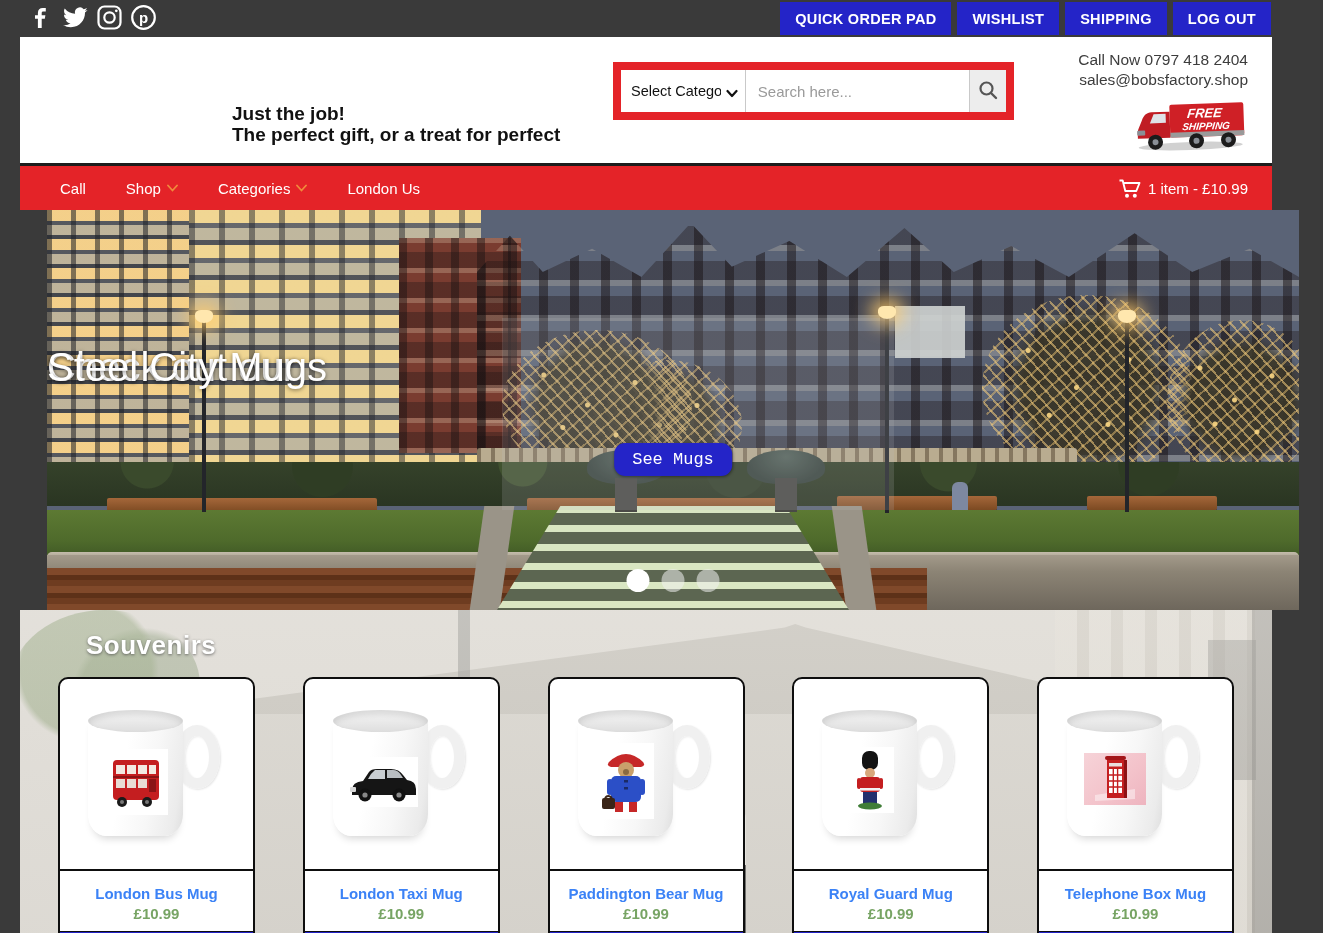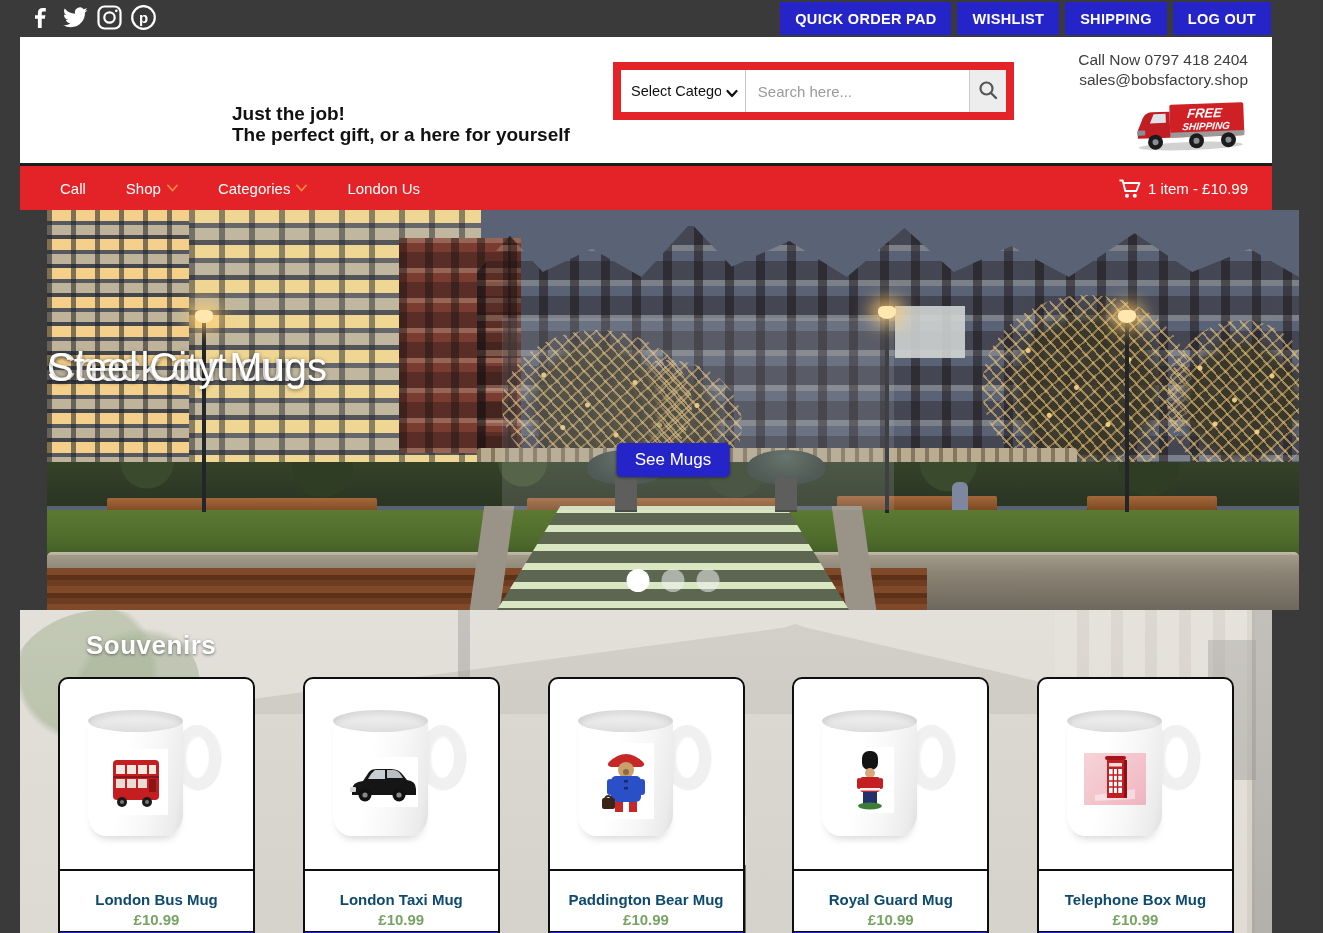--- a/index.html
+++ b/index.html
@@ -106,22 +106,22 @@
   .fount2{left:700px;top:240px;}
   .lamp{width:4px;background:#23252a;}
   .lamp .head{position:absolute;left:-7px;top:-12px;width:18px;height:13px;background:#ffe7ae;border-radius:40% 40% 60% 60%;
      box-shadow:0 0 18px 7px rgba(255,205,110,.85);}
   .lampL{left:155px;top:112px;height:190px;}
   .lampC{left:838px;top:108px;height:195px;}
   .lampR{left:1078px;top:112px;height:190px;}
   .heropanel{left:455px;top:108px;width:392px;height:192px;background:rgba(190,190,195,.18);}
   .hero-text{left:0;top:136px;width:100%;text-align:center;color:#fff;font-size:40px;line-height:43px;font-weight:normal;
      text-shadow:0 1px 4px rgba(0,0,0,.55);}
-  .seemugs{left:50%;top:233px;transform:translateX(-50%);background:#2424c8;color:#fff;border:none;border-radius:5px;
-     font-size:17px;font-family:Liberation Sans, sans-serif;padding:7px 18px;cursor:pointer;box-shadow:0 1px 3px rgba(0,0,0,.4);}
+  .seemugs{left:50%;top:233px;transform:translateX(-50%);background:#2424c8;color:#fff;border:none;border-radius:11px;
+     font-size:17px;font-family:Liberation Mono, monospace;padding:7px 18px;cursor:pointer;box-shadow:0 1px 3px rgba(0,0,0,.4);}
   .dots{left:50%;top:359px;transform:translateX(-50%);display:flex;gap:12px;}
   .dots span{position:static;width:23px;height:23px;border-radius:50%;cursor:pointer;}
   .dot-active{background:#fff;}
   .dot-idle{background:rgba(240,240,240,.55);}
 
   
   .products{position:absolute;top:610px;left:20px;width:1252px;height:323px;overflow:hidden;background:#d6d2cb;}
   .pbg{position:absolute;inset:0;}
   .pbg *{position:absolute;}
   .pbg .roof{left:120px;top:14px;width:1040px;height:90px;background:#b2aea5;clip-path:polygon(0 100%,62% 4%,63% 0,64% 4%,100% 100%);}
@@ -141,21 +141,21 @@
   .card{width:197px;height:290px;background:#fff;border:2px solid #0e0e0e;border-radius:10px;overflow:hidden;position:relative;cursor:pointer;}
   .mugbox{position:relative;height:192px;border-bottom:2px solid #0e0e0e;}
   .mug-handle{position:absolute;left:114px;top:46px;width:46px;height:64px;border:11px solid #f0f0f0;border-radius:50%;
      box-shadow:1px 1px 2px rgba(0,0,0,.10), inset 1px 1px 2px rgba(0,0,0,.07);}
   .mug-body{position:absolute;left:28px;top:36px;width:95px;height:121px;
      background:linear-gradient(100deg,#ffffff 38%,#f7f7f7 66%,#ebebeb 90%,#dedede 100%);
      border-radius:10px 10px 18px 18px / 8px 8px 22px 22px;box-shadow:0 7px 8px -5px rgba(0,0,0,.18);}
   .mug-rim{position:absolute;left:28px;top:31px;width:95px;height:22px;border-radius:50%;
      background:linear-gradient(#f7f7f7,#dedede);box-shadow:inset 0 4px 6px rgba(0,0,0,.13);}
   .mug-print{position:absolute;display:flex;align-items:center;justify-content:center;overflow:hidden;}
-  .card-title{margin-top:20px;text-align:center;font-size:15px;font-weight:bold;color:#0c4a6e;}
+  .card-title{margin-top:14px;text-align:center;font-size:15px;font-weight:bold;color:#3b82f6;}
   .card-price{margin-top:3px;text-align:center;font-size:15px;font-weight:bold;color:#77a464;}
   .addbar{position:absolute;left:0;bottom:0;width:100%;height:34px;background:#2424c8;border-top:1px solid #0e0e0e;cursor:pointer;}
 </style>
 </head>
 <body>
 
 <div class="screen">
 
   <div class="topbar">
     <div class="social">
@@ -187,21 +187,21 @@
       <button class="topbtn">QUICK ORDER PAD</button>
       <button class="topbtn">WISHLIST</button>
       <button class="topbtn">SHIPPING</button>
       <button class="topbtn">LOG OUT</button>
     </div>
   </div>
 
   <div class="header">
     <div class="tagline">
       <div>Just the job!</div>
-      <div>The perfect gift, or a here for yourself</div>
+      <div>The perfect gift, or a treat for perfect</div>
     </div>
 
     <div class="searchwrap">
       <div class="searchinner">
         <div class="selectbox">
           <select>
             <option>Select Category</option>
           </select>
           <span class="sel-arrow">
             <svg width="12" height="9" viewBox="0 0 12 9">

